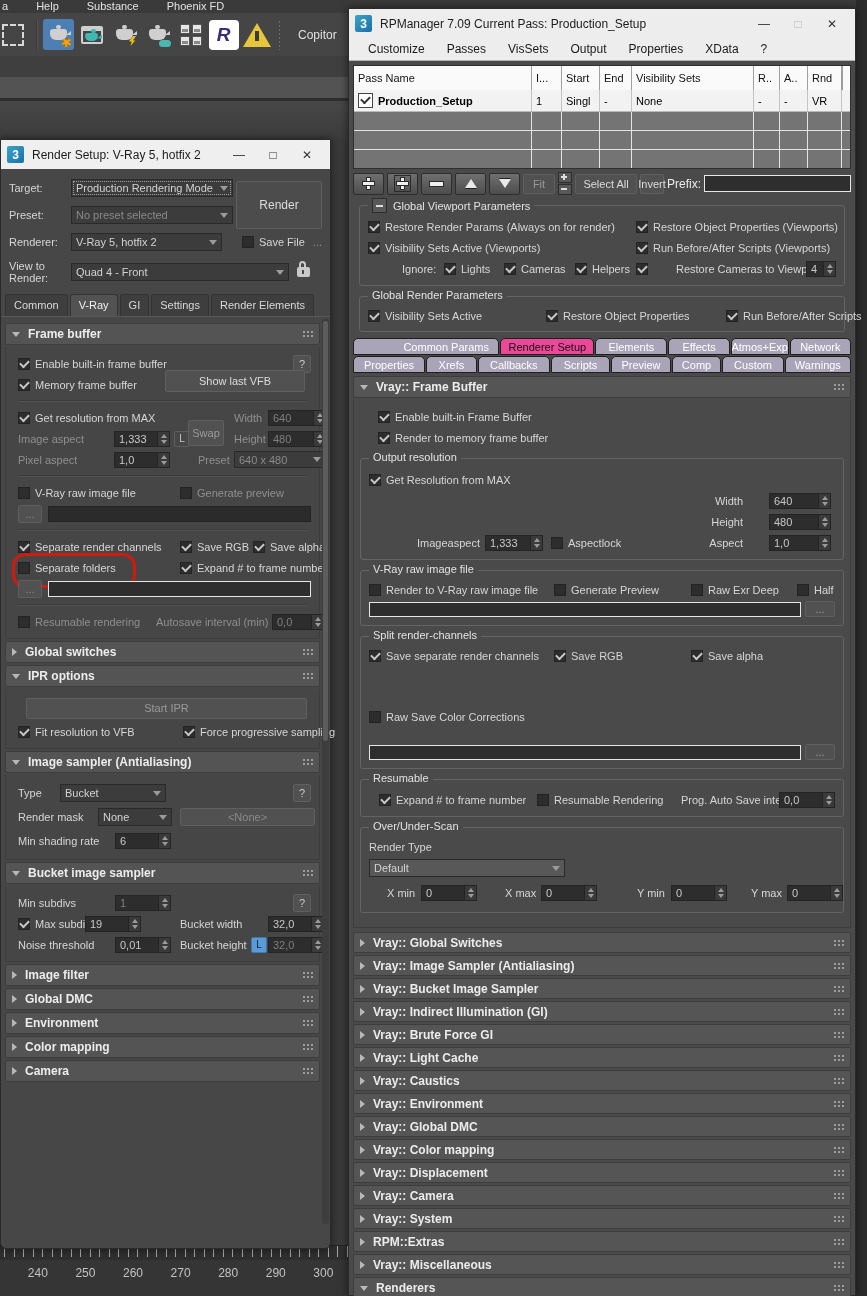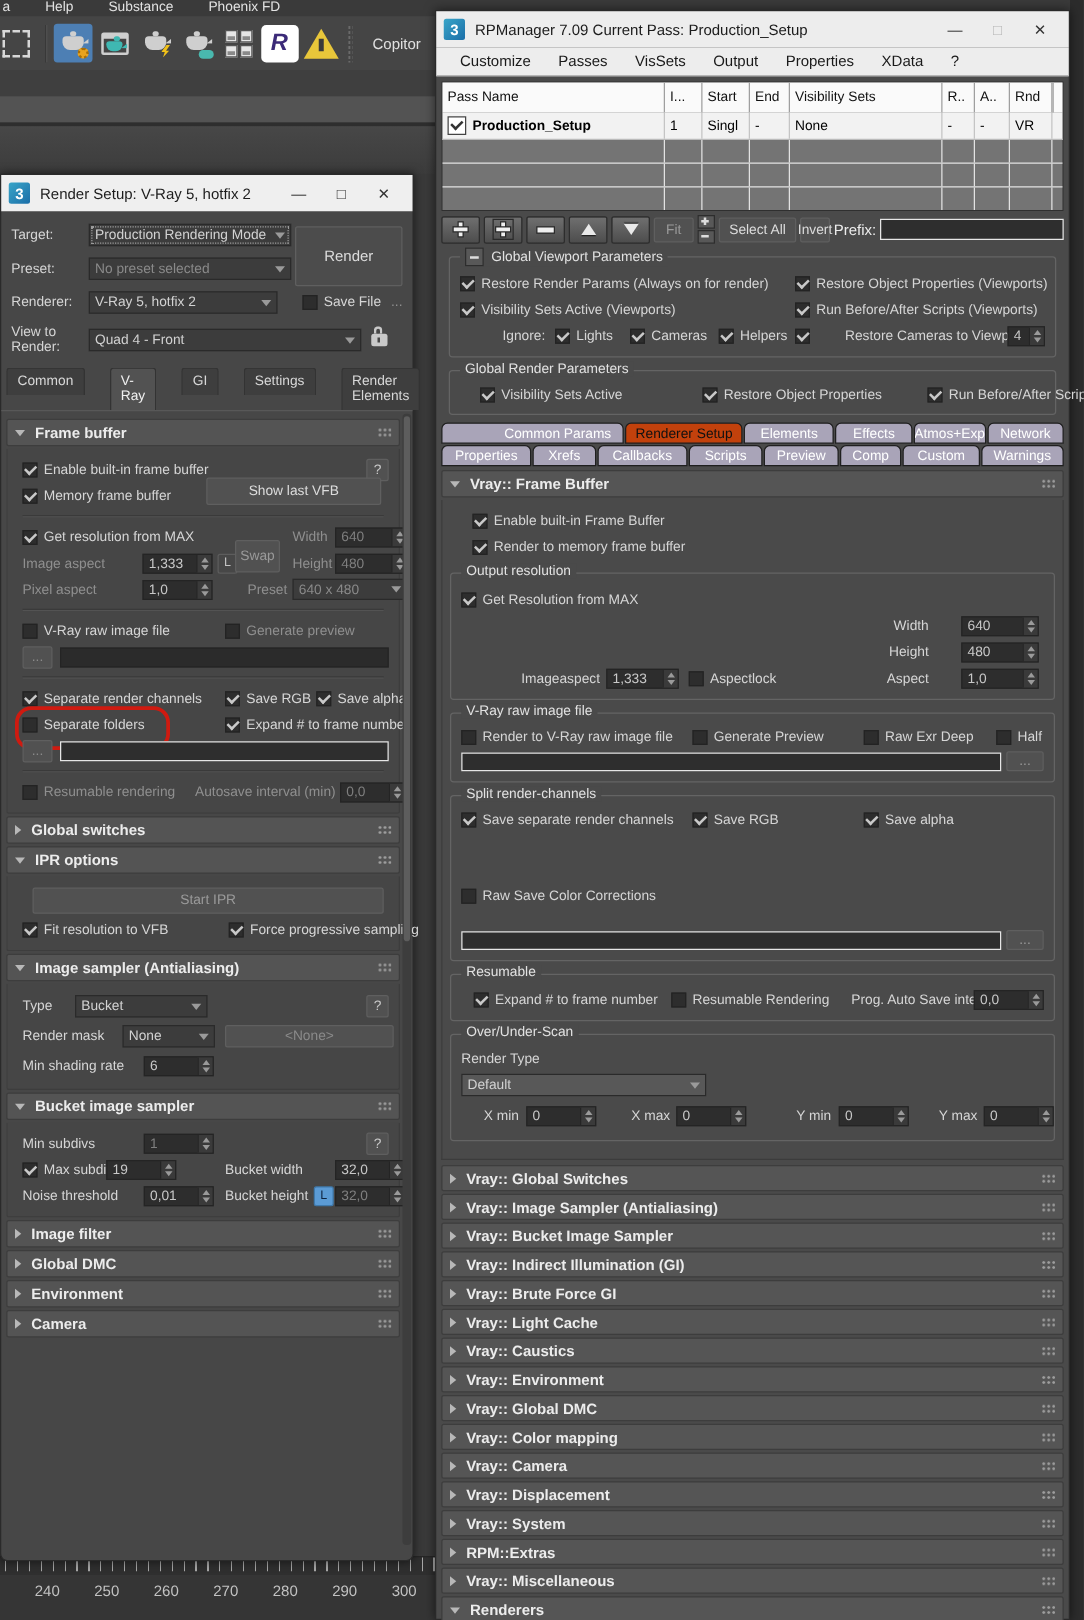--- a/index.html
+++ b/index.html
@@ -97,21 +97,21 @@
   .grip{width:11px;height:8px;margin-left:auto;background-image:radial-gradient(#9d9d9d 1px,transparent 1.2px);background-size:4px 4px;flex:none;}
   .roll-b{background:#464646;border:1px solid #3d3d3d;border-top:none;border-radius:0 0 2px 2px;position:relative;}
   .divider{height:1px;background:#3a3a3a;border-bottom:1px solid #535353;margin:5px 8px;}
   
   .rs{left:0;top:139px;width:331px;height:1110px;border-radius:0 0 6px 6px;}
   .rs-head{position:relative;padding:10px 8px 6px 8px;}
   .hrow{display:flex;align-items:center;margin-bottom:9px;}
   .hrow .lab{width:62px;flex:none;}
   .render-btn{position:absolute;right:8px;top:12px;width:86px;height:48px;font-size:12px;background:#4c4c4c;}
   .viewlab{width:62px;flex:none;line-height:12px;}
-  .rs-tabs{display:flex;gap:20px;padding:0 4px;align-items:flex-start;}
+  .rs-tabs{display:flex;gap:2px;padding:0 4px;align-items:center;}
   .rs-tab{background:#3e3e3e;border:1px solid #333;border-bottom:none;border-radius:3px 3px 0 0;
     padding:4px 8px 5px;color:#d8d8d8;font-size:11px;}
   .rs-tab.active{background:#525252;color:#f0f0f0;}
   .rs-panel{border-top:1px solid #585858;padding:4px 10px 4px 4px;position:relative;}
   .fbody{padding:6px 4px;}
   .frow{height:21px;position:relative;display:flex;align-items:center;padding-left:8px;}
   .rs-scroll{position:absolute;right:1px;top:2px;width:7px;height:905px;background:#3d3d3d;border-radius:3px;}
   .rs-scroll .thumb{position:absolute;left:1px;top:2px;width:5px;height:420px;background:#5d5d5d;border-radius:3px;}
   .ann-red{position:absolute;left:2px;top:-4px;width:118px;height:29px;border:3px solid #cf1a10;border-radius:13px;pointer-events:none;}
   .lockico{width:13px;height:10px;background:#c9c9c9;border-radius:2px;position:relative;margin-left:8px;}
@@ -155,21 +155,21 @@
   .minispin{display:flex;flex-direction:column;gap:1px;}
   .minispin i{width:12px;height:9px;background:#585858;border:1px solid #2d2d2d;position:relative;display:block;}
   .minispin i::before{content:"";position:absolute;left:2px;top:3px;width:6px;height:2px;background:#ddd;}
   .minispin i.p::after{content:"";position:absolute;left:4px;top:1px;width:2px;height:6px;background:#ddd;}
   .grpbox{border:1px solid #646464;border-radius:3px;position:relative;margin:10px 6px 6px;padding:10px 8px 6px;}
   .grpbox>.gtitle{position:absolute;top:-8px;left:8px;background:#4a4a4a;padding:0 4px;color:#e2e2e2;white-space:nowrap;}
   .grow{display:flex;align-items:center;height:21px;position:relative;}
   .rpm-tabs{display:flex;gap:1px;margin:4px 0 0;}
   .rpm-tab{background:#a9a4b8;border:1px solid #1f1f1f;border-radius:5px 5px 0 0;color:#fff;
     display:flex;align-items:center;justify-content:center;height:15px;font-size:11px;white-space:nowrap;overflow:hidden;}
-  .rpm-tab.active{background:#c2410c;color:#111;}
+  .rpm-tab.active{background:#ec4899;color:#111;}
   .t1>.rpm-tab:nth-of-type(1){width:116px;padding-left:40px;}
   .t1>.rpm-tab:nth-of-type(2){width:102px;}
   .t1>.rpm-tab:nth-of-type(3){width:78px;}
   .t1>.rpm-tab:nth-of-type(4){width:66px;}
   .t1>.rpm-tab:nth-of-type(5){width:62px;}
   .t1>.rpm-tab:nth-of-type(6){width:66px;}
   .t2>.rpm-tab:nth-of-type(1){width:72px;}
   .t2>.rpm-tab:nth-of-type(2){width:50px;}
   .t2>.rpm-tab:nth-of-type(3){width:72px;}
   .t2>.rpm-tab:nth-of-type(4){width:59px;}
@@ -578,20 +578,25 @@
           <span>Global DMC</span>
           <span class="grip"></span>
         </div>
 
       <div class="roll-h">
           <i class="tri"></i>
           <span>Environment</span>
           <span class="grip"></span>
         </div>
 
+      <div class="roll-h">
+          <i class="tri"></i>
+          <span>Color mapping</span>
+          <span class="grip"></span>
+        </div>
 
       <div class="roll-h">
           <i class="tri"></i>
           <span>Camera</span>
           <span class="grip"></span>
         </div>
     </div>
 
     <div class="rs-scroll">
         <span class="thumb"></span>
@@ -753,21 +758,21 @@
             <span class="sp">
               <i class="u"></i>
               <i class="d"></i>
             </span>
           </span>
       </div>
     </div>
 
     <div class="grpbox">
       <span class="gtitle">Global Render Parameters</span>
-      <div class="grow" style="height:18px;margin-left:16px;">
+      <div class="grow" style="height:18px;">
         <label class="cb on">
             <span class="box"></span>
             <span class="cbt">Visibility Sets Active</span>
           </label>
         <label class="cb abs on" style="left:178px;">
             <span class="box"></span>
             <span class="cbt">Restore Object Properties</span>
           </label>
         <label class="cb abs on" style="left:358px;">
             <span class="box"></span>
@@ -1047,27 +1052,27 @@
         </div>
 
       <div class="roll-h" style="height:19px;">
           <i class="tri"></i>
           <span>Vray:: Color mapping</span>
           <span class="grip"></span>
         </div>
 
       <div class="roll-h" style="height:19px;">
           <i class="tri"></i>
+          <span>Vray:: Displacement</span>
+          <span class="grip"></span>
+        </div>
+
+      <div class="roll-h" style="height:19px;">
+          <i class="tri"></i>
           <span>Vray:: Camera</span>
-          <span class="grip"></span>
-        </div>
-
-      <div class="roll-h" style="height:19px;">
-          <i class="tri"></i>
-          <span>Vray:: Displacement</span>
           <span class="grip"></span>
         </div>
 
       <div class="roll-h" style="height:19px;">
           <i class="tri"></i>
           <span>Vray:: System</span>
           <span class="grip"></span>
         </div>
 
       <div class="roll-h" style="height:19px;">

